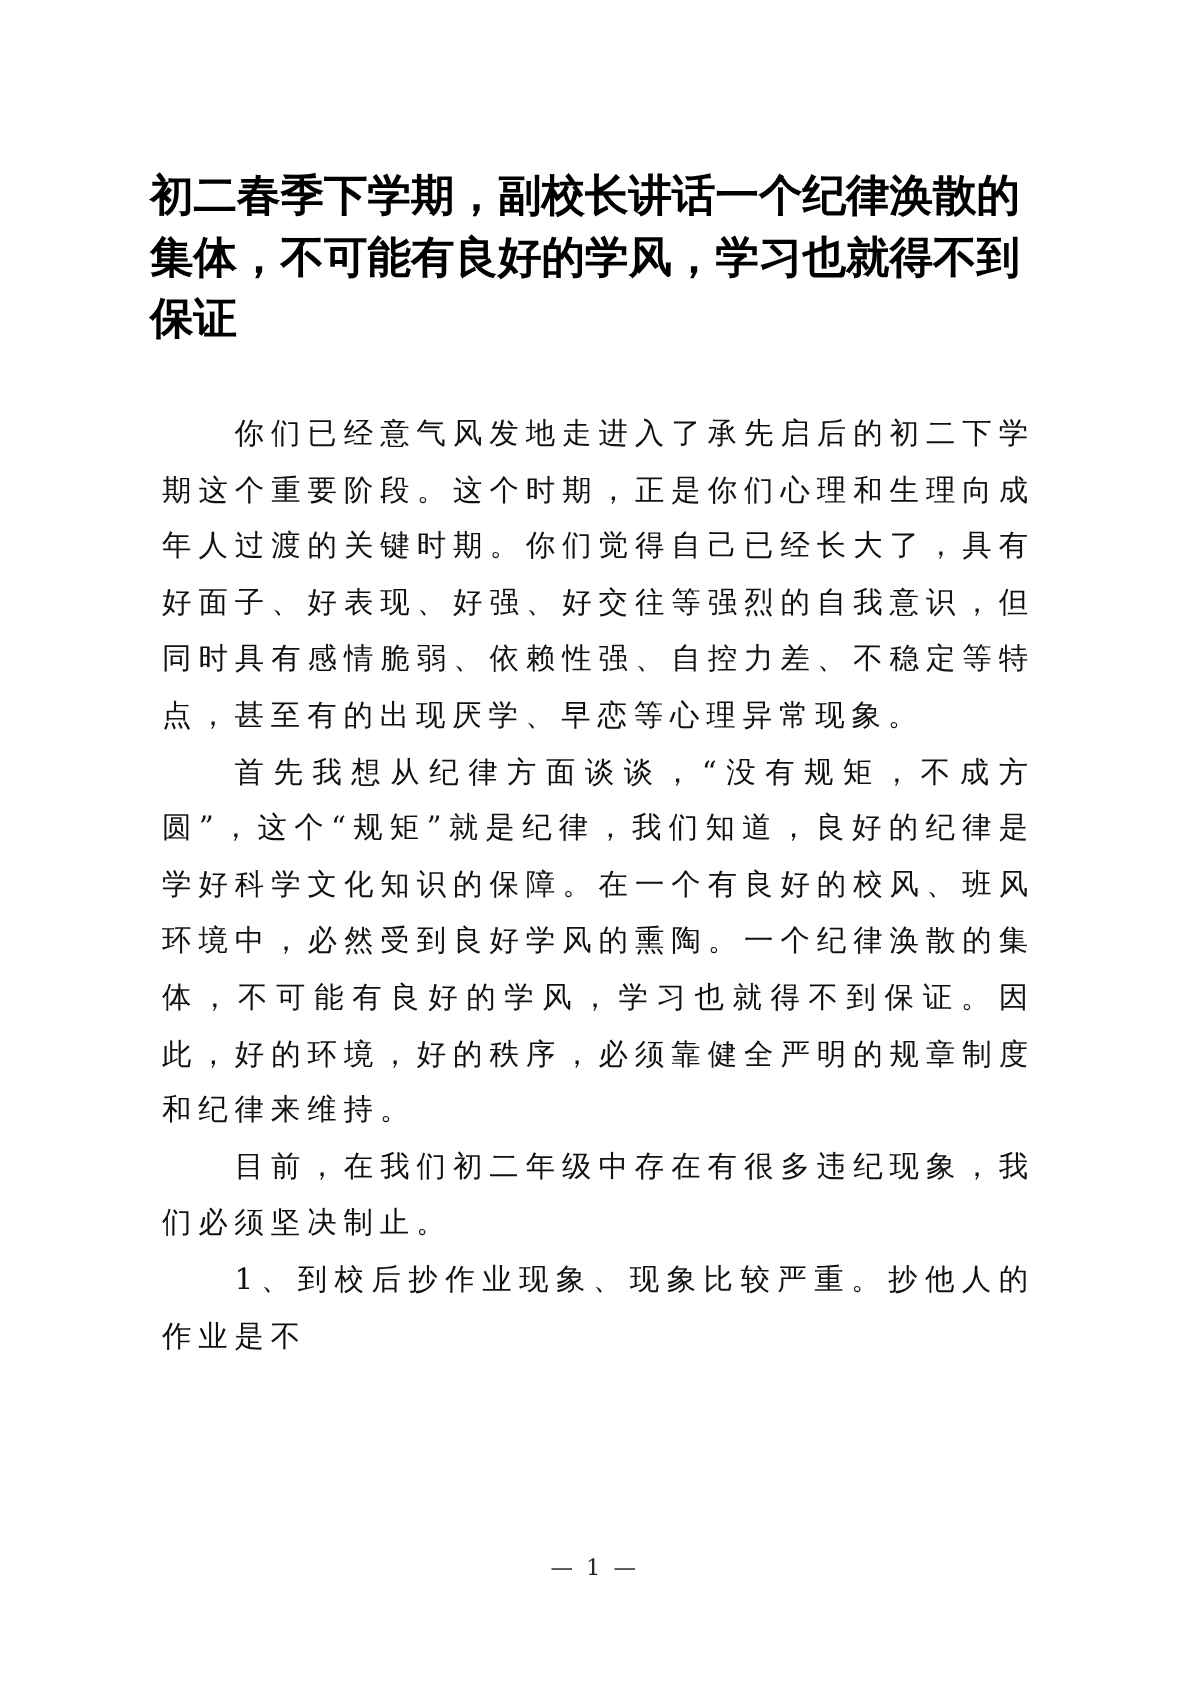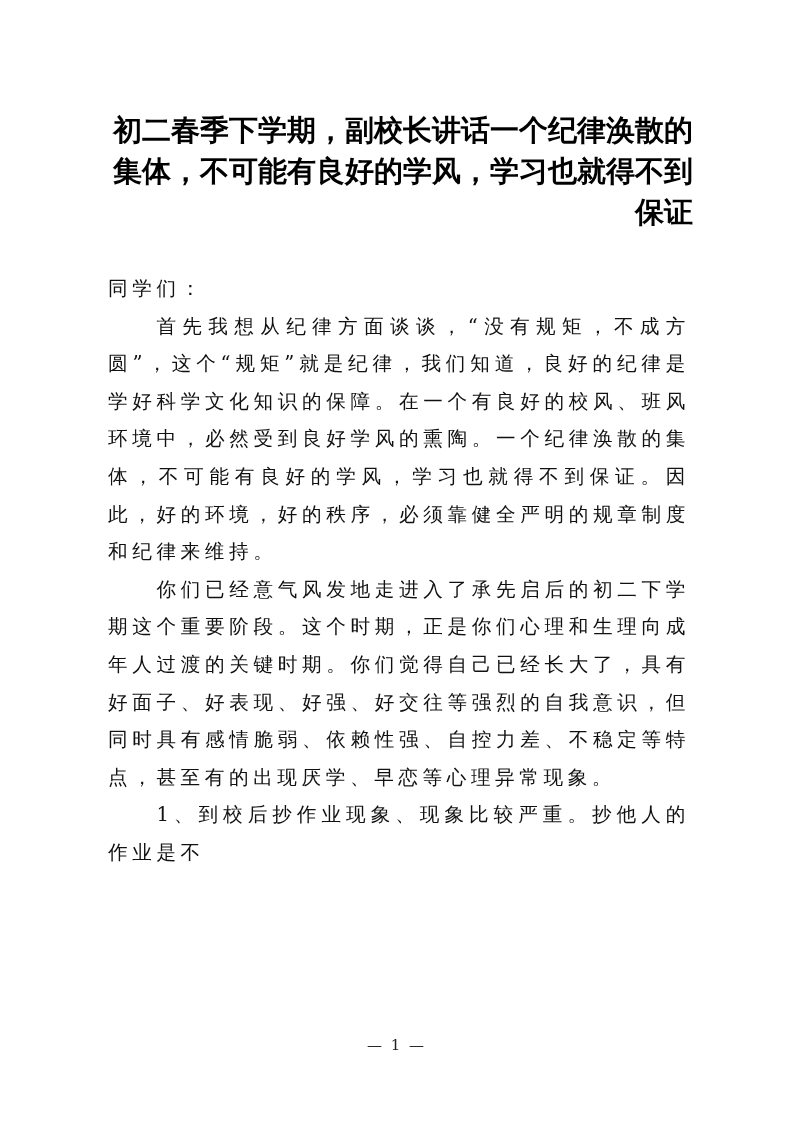--- a/index.html
+++ b/index.html
@@ -20,21 +20,21 @@
       width: 793px;
       height: 1122px;
       background: #ffffff;
     }
     .title {
       position: absolute;
       left: 100px;
       top: 110px;
       width: 593px;
       margin: 0;
-      text-align: right;
+      text-align: left;
       font-family: "DejaVu Sans", "Liberation Sans", sans-serif;
       font-weight: bold;
       font-size: 29px;
       line-height: 41px;
       letter-spacing: 0px;
       color: #000;
     }
     .body {
       position: absolute;
       left: 108px;
@@ -66,20 +66,20 @@
       letter-spacing: 2px;
     }
   </style>
 </head>
 <body>
 
 <div class="page">
   <h1 class="title">初二春季下学期，副校长讲话一个纪律涣散的集体，不可能有良好的学风，学习也就得不到保证</h1>
 
   <div class="body">
-    <p>同学们：</p>
+    <p class="indent">你们已经意气风发地走进入了承先启后的初二下学期这个重要阶段。这个时期，正是你们心理和生理向成年人过渡的关键时期。你们觉得自己已经长大了，具有好面子、好表现、好强、好交往等强烈的自我意识，但同时具有感情脆弱、依赖性强、自控力差、不稳定等特点，甚至有的出现厌学、早恋等心理异常现象。</p>
     <p class="indent">首先我想从纪律方面谈谈，“没有规矩，不成方圆”，这个“规矩”就是纪律，我们知道，良好的纪律是学好科学文化知识的保障。在一个有良好的校风、班风环境中，必然受到良好学风的熏陶。一个纪律涣散的集体，不可能有良好的学风，学习也就得不到保证。因此，好的环境，好的秩序，必须靠健全严明的规章制度和纪律来维持。</p>
-    <p class="indent">你们已经意气风发地走进入了承先启后的初二下学期这个重要阶段。这个时期，正是你们心理和生理向成年人过渡的关键时期。你们觉得自己已经长大了，具有好面子、好表现、好强、好交往等强烈的自我意识，但同时具有感情脆弱、依赖性强、自控力差、不稳定等特点，甚至有的出现厌学、早恋等心理异常现象。</p>
+    <p class="indent">目前，在我们初二年级中存在有很多违纪现象，我们必须坚决制止。</p>
     <p class="indent">1、到校后抄作业现象、现象比较严重。抄他人的作业是不</p>
   </div>
 
   <div class="footer">— 1 —</div>
 </div>
 
 </body></html>

